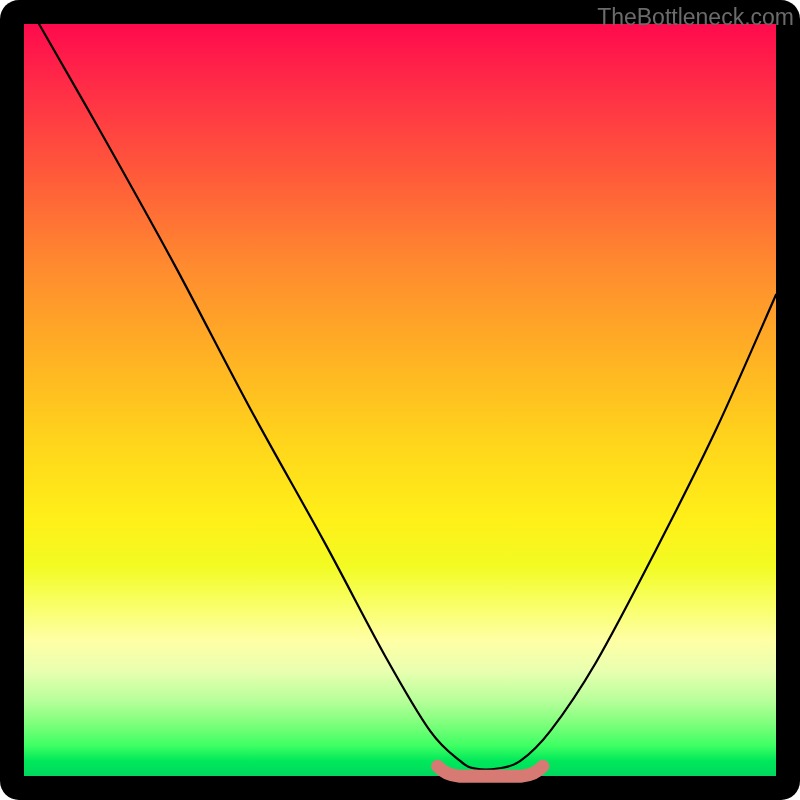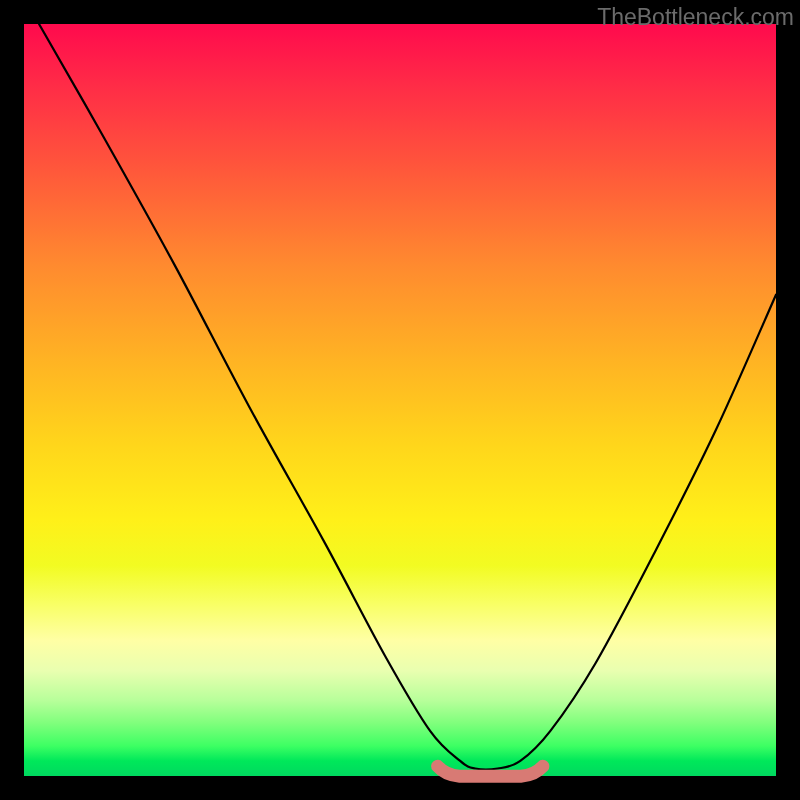--- a/index.html
+++ b/index.html
@@ -8,20 +8,21 @@
     width: 800px;
     height: 800px;
     overflow: hidden;
     font-family: Arial, Helvetica, sans-serif;
   }
   .frame {
     position: relative;
     width: 800px;
     height: 800px;
     background: #000;
+    border-radius: 19px;
   }
   .watermark {
     position: absolute;
     top: 4px;
     right: 6px;
     font-size: 23px;
     font-weight: 400;
     color: #6b6b6b;
     z-index: 5;
     letter-spacing: 0px;

